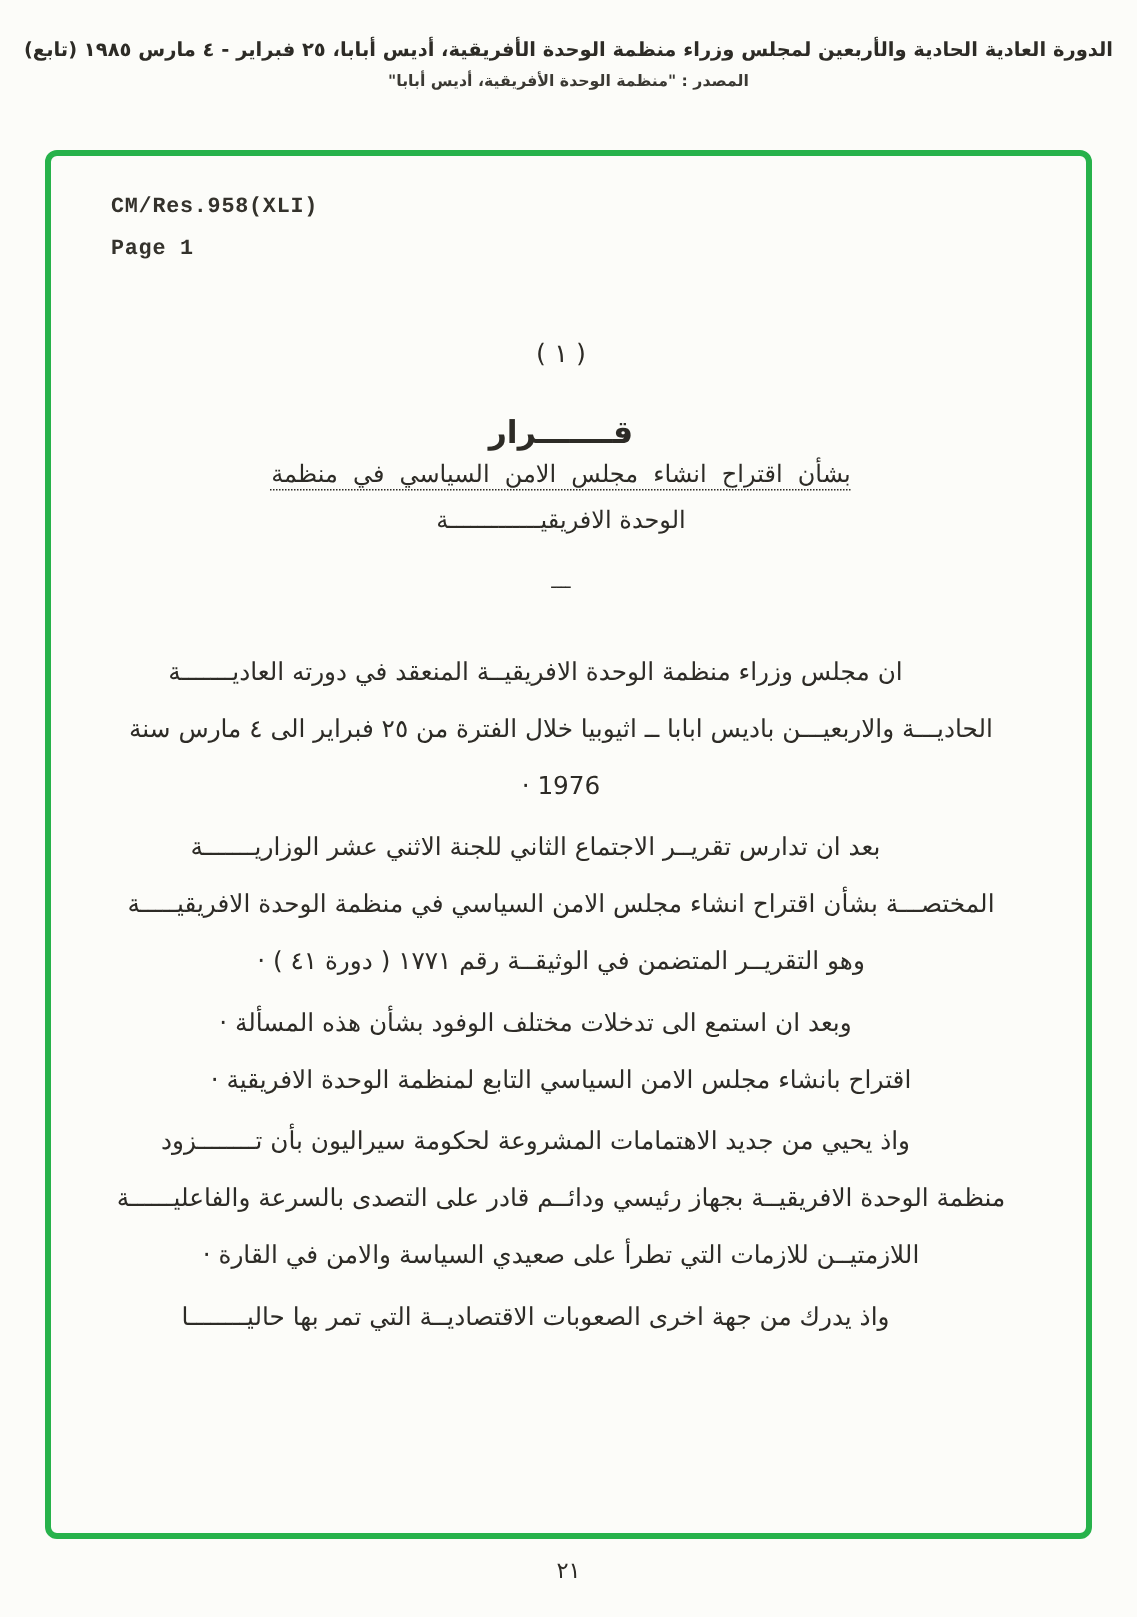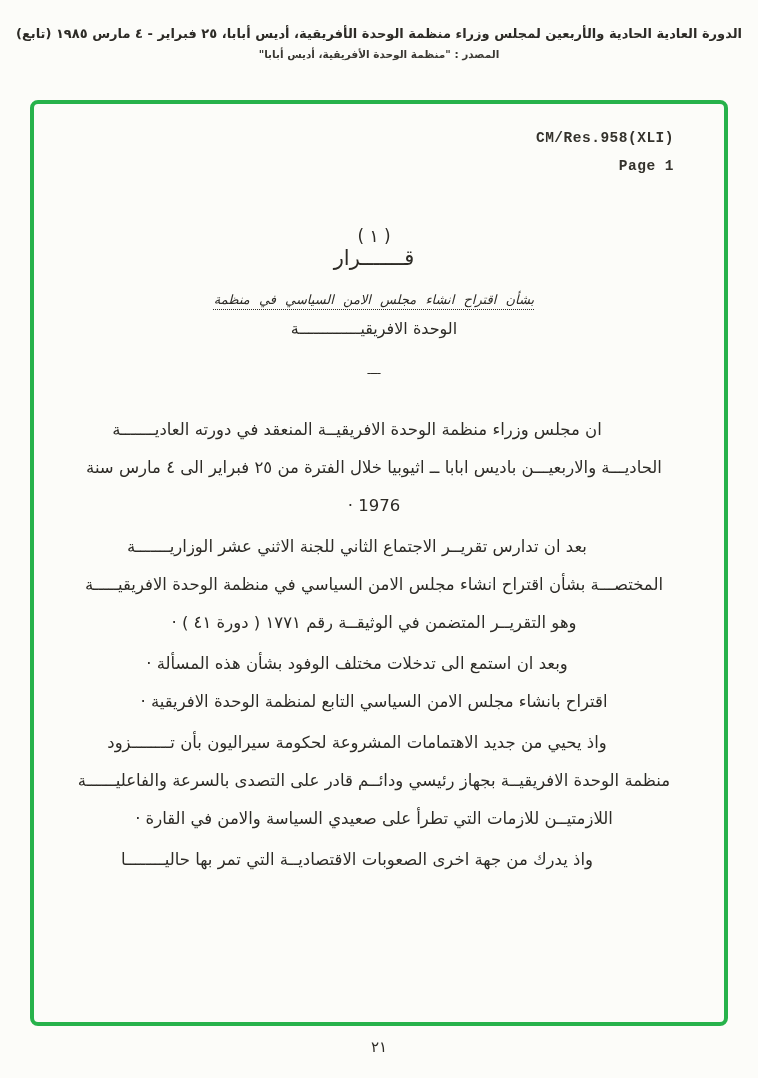--- a/index.html
+++ b/index.html
@@ -43,39 +43,39 @@
     background: var(--paper);
     padding: 26px 50px 0 40px;
     position: relative;
   }
   .doc-ref, .page-label {
     font-family: "Liberation Mono", "DejaVu Sans Mono", monospace;
     font-size: 14.5px;
     font-weight: bold;
     letter-spacing: 0.5px;
     color: #34322c;
-    text-align: right;
   }
   .page-label { margin-top: 12px; }
   .title-block {
     direction: rtl;
     text-align: center;
     margin-top: 52px;
   }
   .item-number { font-size: 17px; }
   .res-title {
     font-size: 21px;
+    margin-top: 30px;
+    font-weight: bold;
   }
   .subject1 {
-    font-size: 13px;
-    margin-top: 22px;
+    font-size: 16px;
+    margin-top: 6px;
     word-spacing: 5px;
     text-decoration: underline dotted 1px;
     text-underline-offset: 5px;
-    font-style: italic;
   }
   .subject2 {
     font-size: 16px;
     margin-top: 12px;
   }
   .sep {
     font-size: 11px;
     margin-top: 26px;
   }
   .body {

